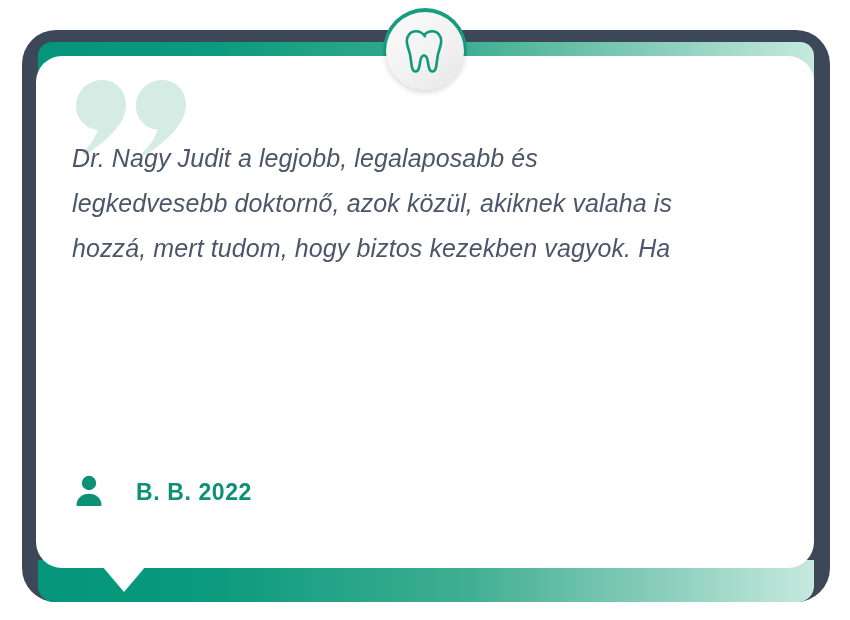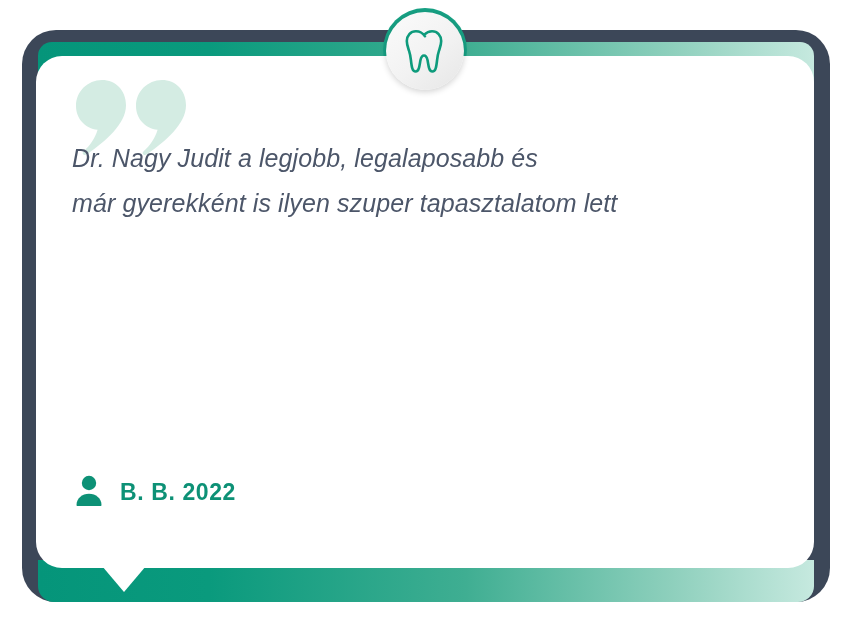--- a/index.html
+++ b/index.html
@@ -122,21 +122,21 @@
   }
   .quote-line { white-space: pre; }
 
   
   .attribution {
     position: absolute;
     left: 74px;
     top: 474px;
     display: flex;
     align-items: center;
-    gap: 16px;
+    gap: 32px;
   }
   .person-icon { display: block; }
   .attribution-name {
     font-size: 23px;
     font-weight: bold;
     color: #0d9176;
     letter-spacing: 0.6px;
   }
 </style>
 </head>
@@ -166,21 +166,22 @@
 
   <span class="quote-mark">
     <svg width="120" height="80" viewBox="0 0 120 80" fill="none">
       <path d="M30 2C15.6 2 4 13.6 4 28c0 12.6 9.0 22.4 21.6 23.8C23 60.4 17.8 68 11.4 73.6c-1.2 1.1-1.0 2.6 0.4 3.2 1.0 0.5 2.2 0.2 3.2-0.5C33.4 63.2 54 46 54 27.2 54 12.4 43.6 2 30 2z" fill="#d4ece3"></path>
       <path d="M90 2C75.6 2 64 13.6 64 28c0 12.6 9.0 22.4 21.6 23.8C83 60.4 77.8 68 71.4 73.6c-1.2 1.1-1.0 2.6 0.4 3.2 1.0 0.5 2.2 0.2 3.2-0.5C93.4 63.2 114 46 114 27.2 114 12.4 103.6 2 90 2z" fill="#d4ece3"></path>
     </svg>
   </span>
 
   <div class="quote-text">
     <div class="quote-line">Dr. Nagy Judit a legjobb, legalaposabb és</div>
-    <div class="quote-line">már gyerekként is ilyen szuper tapasztalatom lett</div>
+    <div class="quote-line">legkedvesebb doktornő, azok közül, akiknek valaha is</div>
+    <div class="quote-line">hozzá, mert tudom, hogy biztos kezekben vagyok. Ha</div>
   </div>
 
   <div class="attribution">
     <span class="person-icon">
       <svg width="30" height="32" viewBox="0 0 30 32" fill="none">
         <circle cx="15" cy="9" r="7.2" fill="#0d9176"></circle>
         <path d="M2.5 31c0-6.6 5.6-11.2 12.5-11.2S27.5 24.4 27.5 31c0 0.6-0.5 1-1.1 1H3.6C3.0 32 2.5 31.6 2.5 31z" fill="#0d9176"></path>
       </svg>
     </span>
     <span class="attribution-name">B. B. 2022</span>

